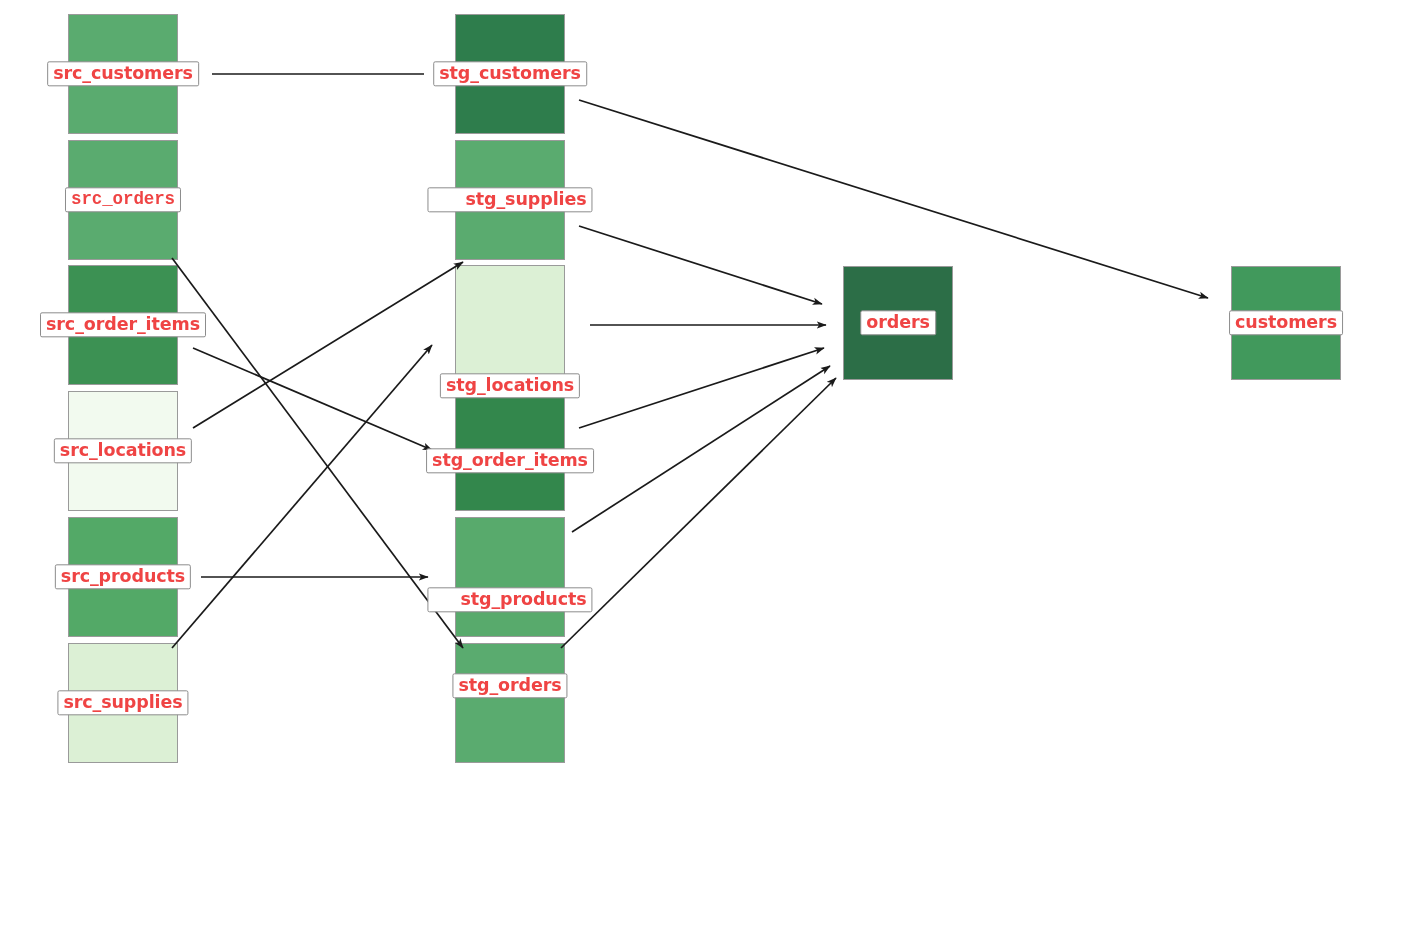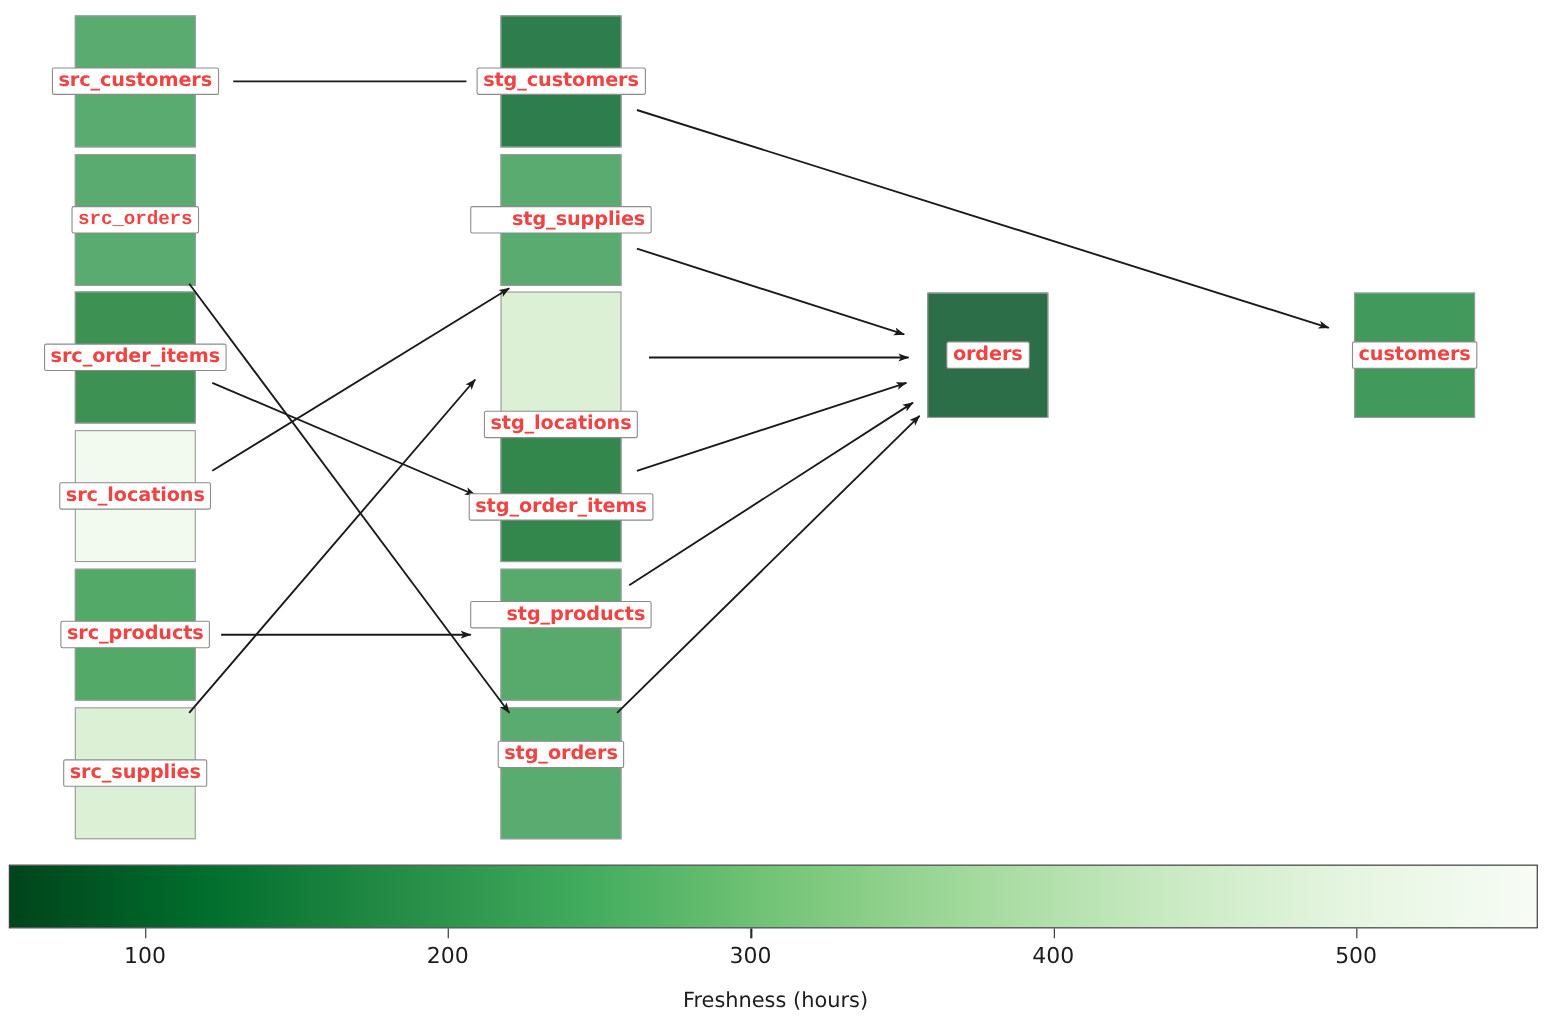--- a/index.html
+++ b/index.html
@@ -125,36 +125,20 @@
       <div class="node-label" style="left: 123px; top: 74px;">src_customers</div>
       <div class="node-label" style="left: 123px; top: 200px; font-family: Liberation Mono, monospace;">src_orders</div>
       <div class="node-label" style="left: 123px; top: 325px;">src_order_items</div>
       <div class="node-label" style="left: 123px; top: 451px;">src_locations</div>
       <div class="node-label" style="left: 123px; top: 577px;">src_products</div>
       <div class="node-label" style="left: 123px; top: 703px;">src_supplies</div>
       <div class="node-label" style="left: 510px; top: 74px;">stg_customers</div>
       <div class="node-label" style="left: 510px; top: 200px; padding-left: 37px;">stg_supplies</div>
       <div class="node-label" style="left: 510px; top: 338px; margin-top: 48px;">stg_locations</div>
       <div class="node-label" style="left: 510px; top: 451px; margin-top: 10px;">stg_order_items</div>
-      <div class="node-label" style="left: 510px; top: 559px; padding-left: 32px;">stg_products</div>
+      <div class="node-label" style="left: 510px; top: 600px; padding-left: 32px;">stg_products</div>
       <div class="node-label" style="left: 510px; top: 686px;">stg_orders</div>
       <div class="node-label" style="left: 898px; top: 323px;">orders</div>
       <div class="node-label" style="left: 1286px; top: 323px;">customers</div>
     </div>
 
-  <div id="colorbar-wrap" style="left:0px; top:786px; width:1410px; height:140px;">
-    <div id="colorbar-bar" style="left: 8px; top: 0px; width: 1390px; height: 58px; background: linear-gradient(to right, rgb(0, 68, 27), rgb(0, 109, 44), rgb(35, 139, 69), rgb(65, 171, 93), rgb(116, 196, 118), rgb(161, 217, 155), rgb(199, 233, 192), rgb(229, 245, 224), rgb(247, 252, 245));"></div>
-    <div id="cb-ticks">
-        <div class="cb-tick" style="left: 131.861px; top: 58px; height: 9px;"></div>
-        <div class="cb-ticklabel" style="left: 131.861px; top: 70px;">100</div>
-        <div class="cb-tick" style="left: 407.109px; top: 58px; height: 9px;"></div>
-        <div class="cb-ticklabel" style="left: 407.109px; top: 70px;">200</div>
-        <div class="cb-tick" style="left: 682.356px; top: 58px; height: 9px;"></div>
-        <div class="cb-ticklabel" style="left: 682.356px; top: 70px;">300</div>
-        <div class="cb-tick" style="left: 957.604px; top: 58px; height: 9px;"></div>
-        <div class="cb-ticklabel" style="left: 957.604px; top: 70px;">400</div>
-        <div class="cb-tick" style="left: 1232.85px; top: 58px; height: 9px;"></div>
-        <div class="cb-ticklabel" style="left: 1232.85px; top: 70px;">500</div>
-      </div>
-    <div id="colorbar-title" style="left:705px; top:112px;">Freshness (hours)</div>
-  </div>
 
 </div>
 
 </body></html>

